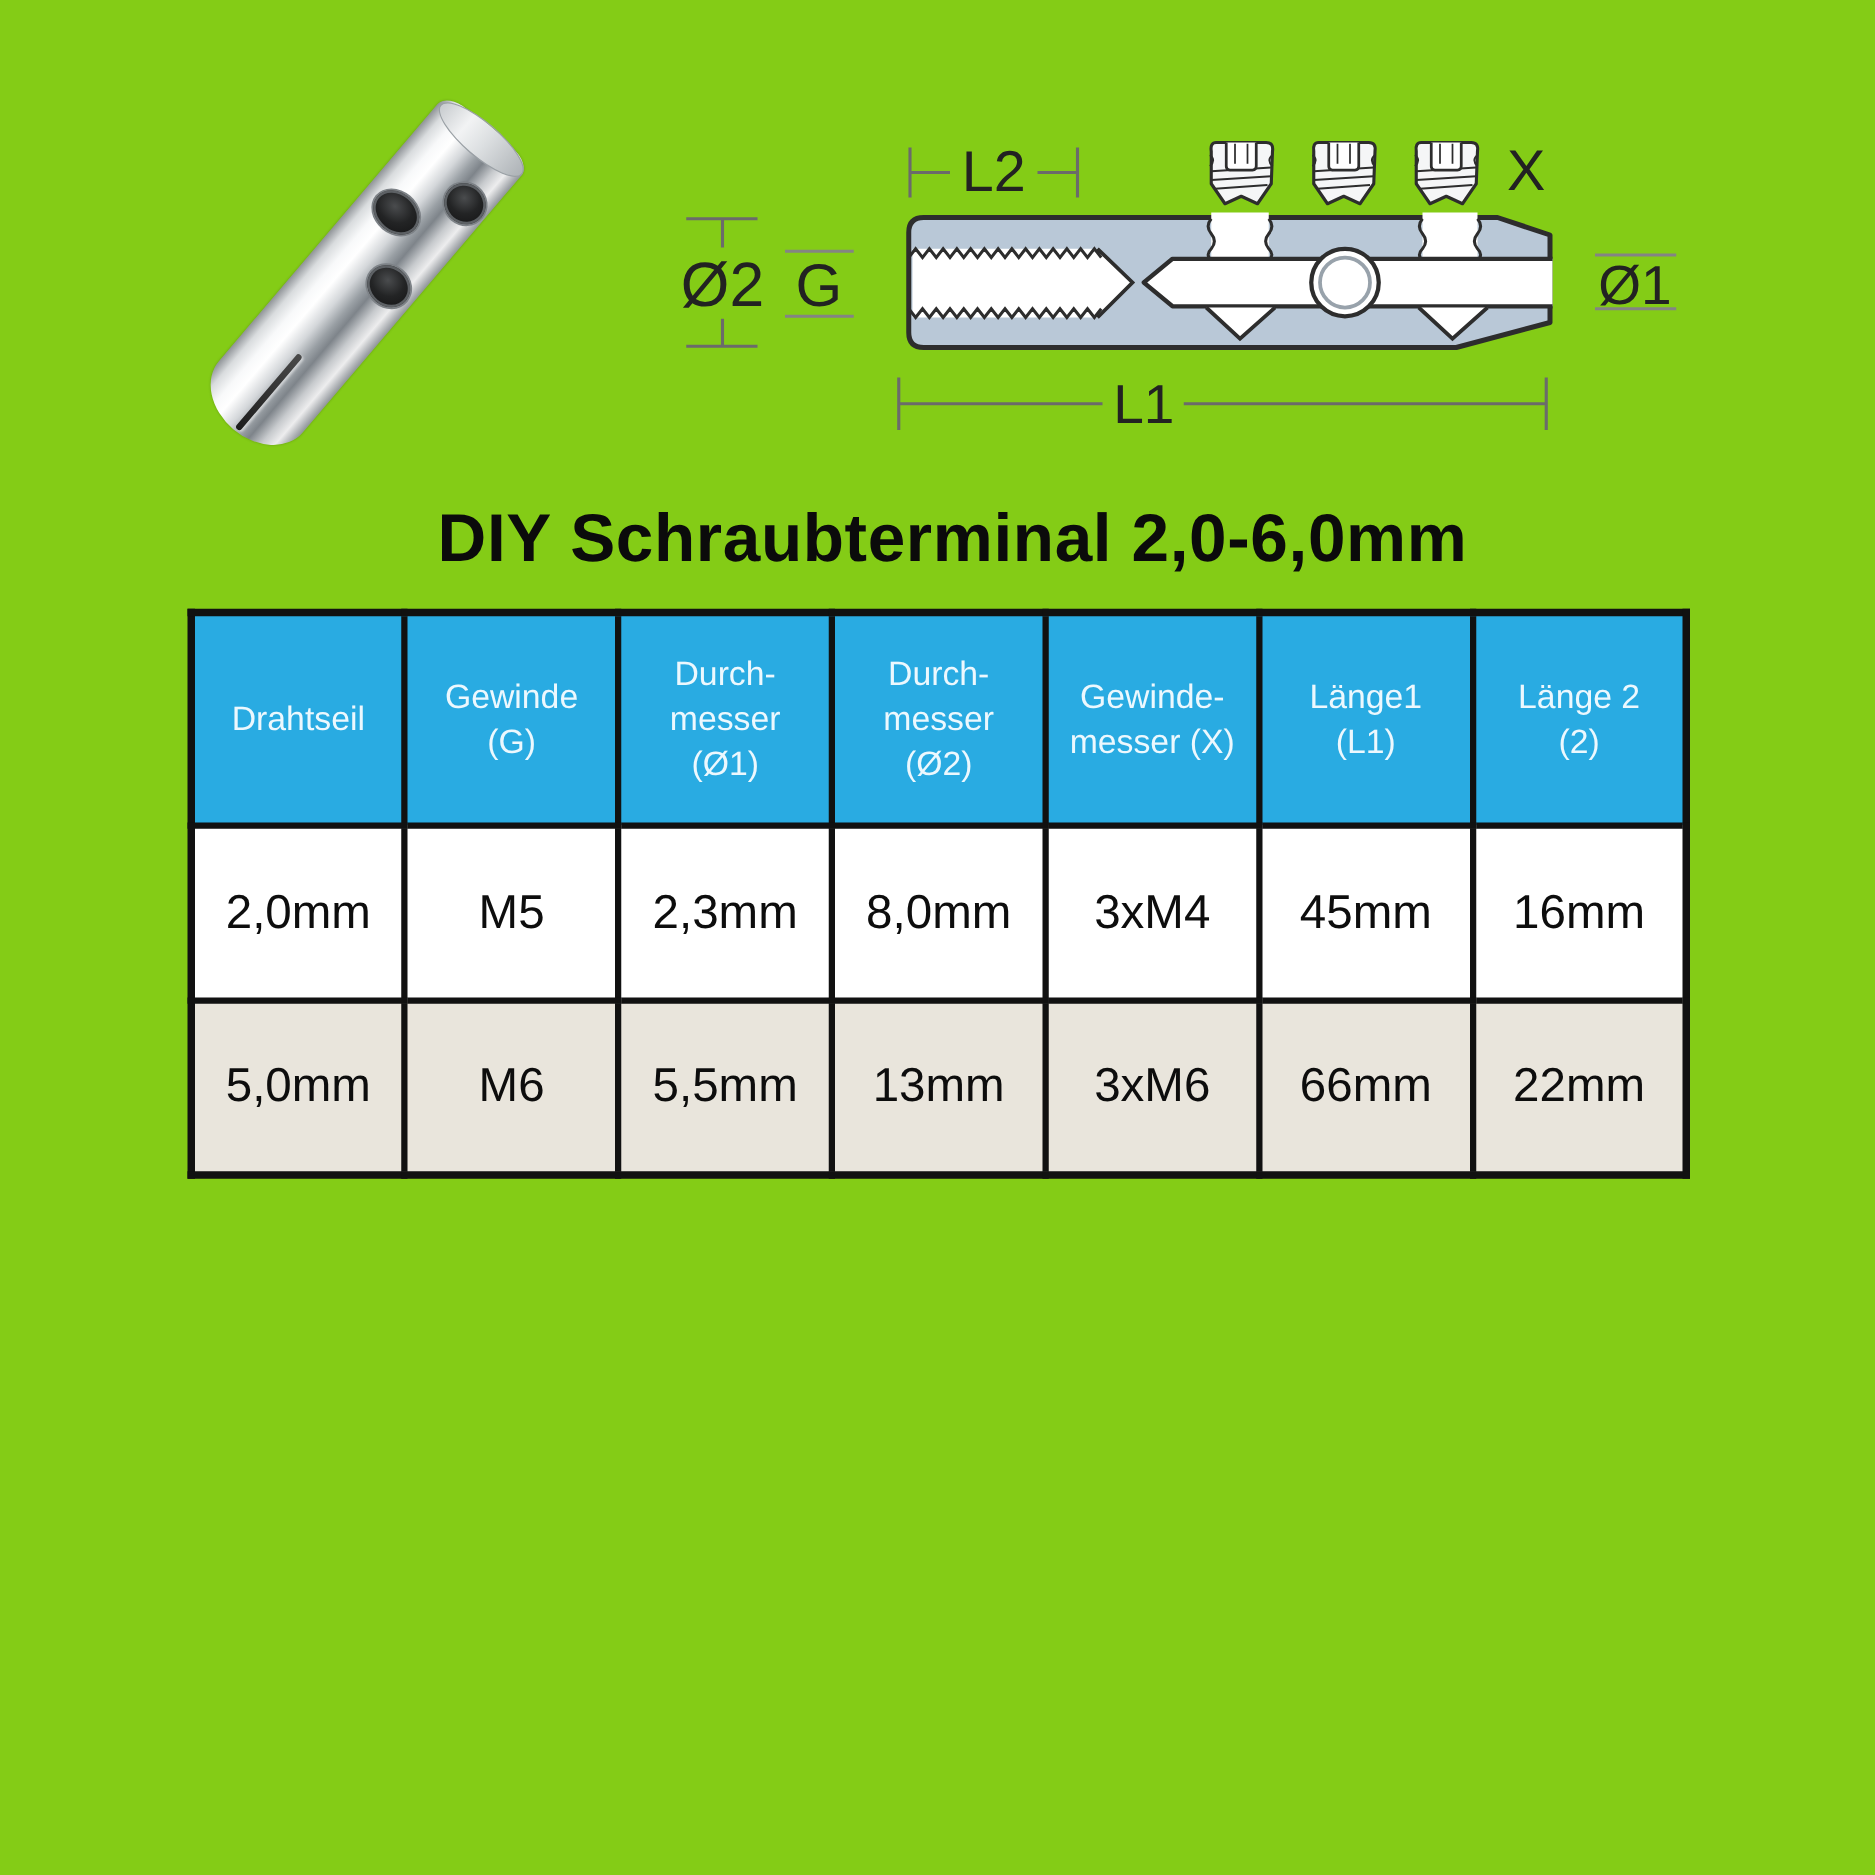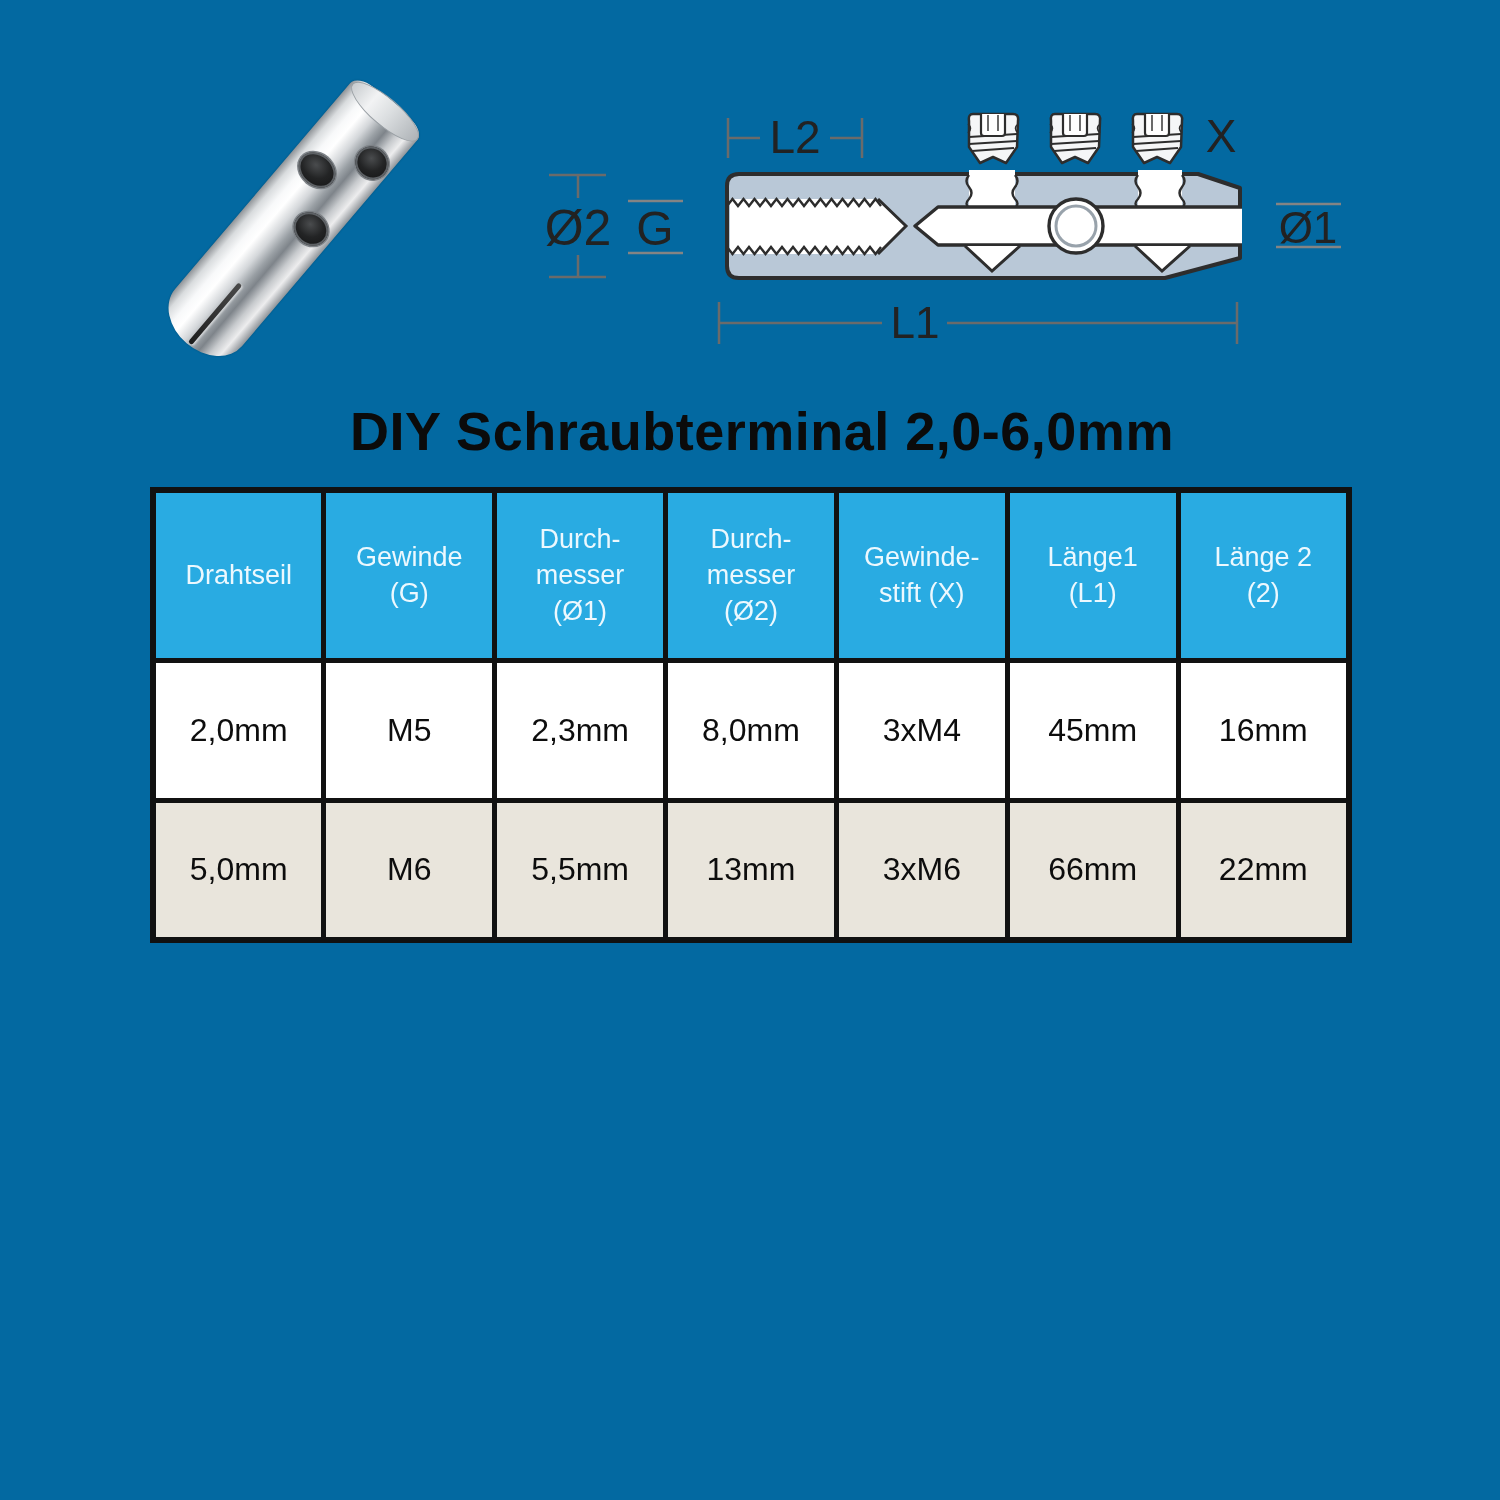--- a/index.html
+++ b/index.html
@@ -1,17 +1,17 @@
 <!DOCTYPE html>
 <html style="--header-bg: #29abe2; --header-text: #ecf8fe; --row-alt-bg: #e9e5dc; --table-border: #111111;"><head>
 <meta charset="utf-8">
 <style>
   html,body{margin:0;padding:0;background:#ffffff;}
   .canvas{
-    position:relative;width:1500px;height:1500px;background:#0369a1;overflow:hidden;
+    position:relative;width:1500px;height:1500px;background:#84cc16;overflow:hidden;
     font-family:"Liberation Sans",sans-serif;
   }
 
   
   .photo{position:absolute;left:140px;top:85px;width:340px;height:315px;}
   .cylinder{
     position:absolute;left:-9px;top:94px;width:316px;height:88px;
     transform:rotate(-49.6deg);
     border-radius:34px 12px 12px 34px / 44px 20px 20px 44px;
     background:linear-gradient(to bottom,
@@ -60,21 +60,21 @@
     text-align:center;vertical-align:middle;padding:0;
   }
   table.spec thead tr{height:170px;}
   table.spec th{
     background:var(--header-bg,#29abe2);
     color:var(--header-text,#ecf8fe);
     font-size:27px;font-weight:normal;line-height:1.35;white-space:pre-line;
   }
   table.spec tbody tr{height:140px;background:#ffffff;}
   table.spec tbody tr:nth-child(even){background:var(--row-alt-bg,#e9e5dc);}
-  table.spec td{font-size:32px;color:#0d0d0d;}
+  table.spec td{font-size:38px;color:#0d0d0d;}
 </style>
 </head>
 <body>
 
 <div class="canvas">
 
   <div class="photo">
     <div class="cylinder">
       <div class="endcap"></div>
       <div class="slot"></div>
@@ -160,21 +160,21 @@
           <th>Drahtseil</th>
           <th>Gewinde
 (G)</th>
           <th>Durch-
 messer
 (Ø1)</th>
           <th>Durch-
 messer
 (Ø2)</th>
           <th>Gewinde-
-stift (X)</th>
+messer (X)</th>
           <th>Länge1
 (L1)</th>
           <th>Länge 2
 (2)</th>
         </tr>
       </thead>
     <tbody>
         <tr>
           <td>2,0mm</td>
           <td>M5</td>

